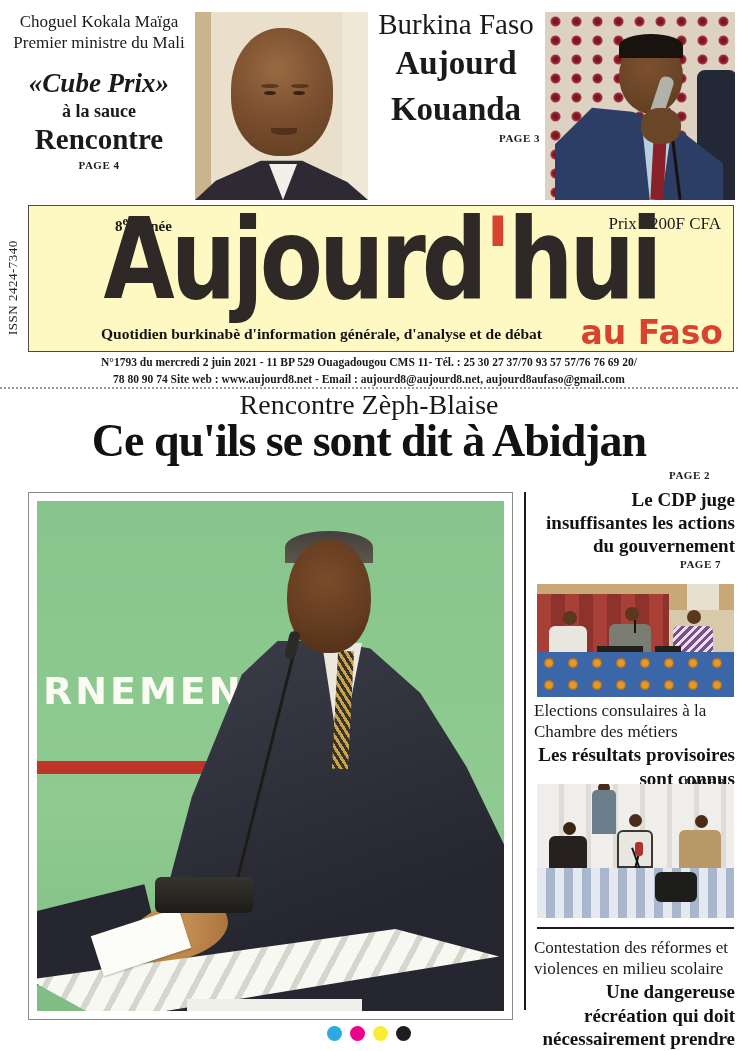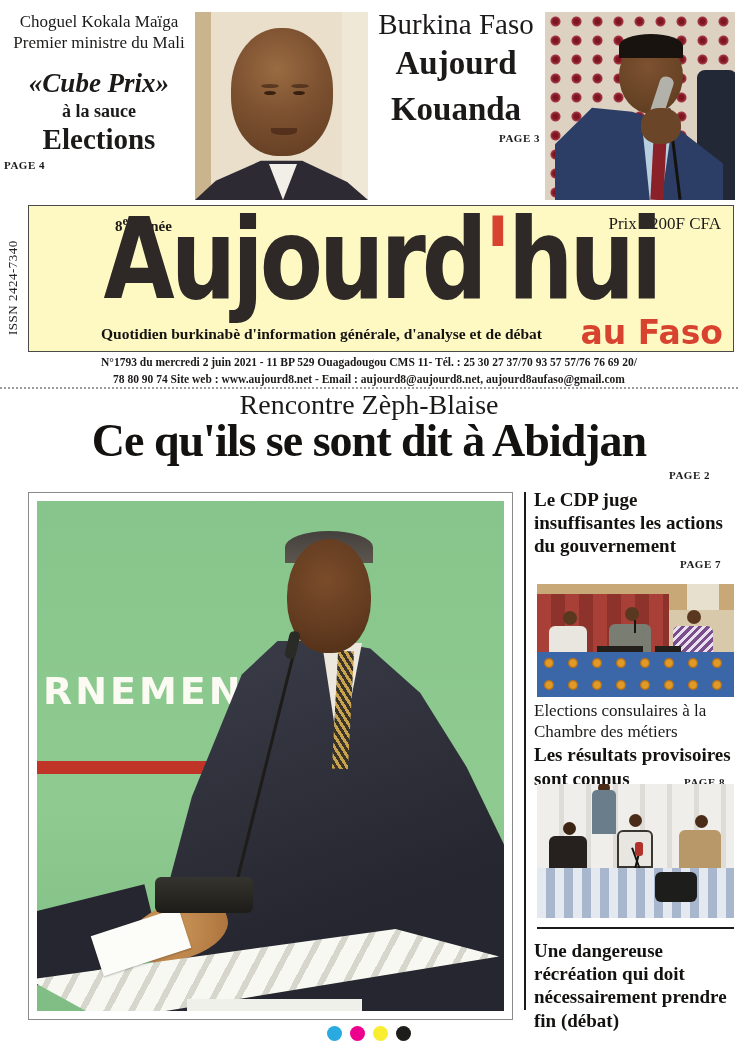--- a/index.html
+++ b/index.html
@@ -7,21 +7,21 @@
         font-family:"Liberation Serif","DejaVu Serif",serif;color:#1c1a19;}
   .abs{position:absolute;}
   .pageref{font-weight:bold;font-size:11px;font-variant:small-caps;letter-spacing:.5px;color:#1c1a19;}
 
   
   .teaser-left-text{left:4px;top:12px;width:190px;text-align:center;}
   .teaser-left-text .kick{font-size:17px;line-height:1.22;}
   .teaser-left-text .t1{font-size:27px;font-weight:bold;font-style:italic;margin-top:14px;line-height:1.2;}
   .teaser-left-text .t2{font-size:18px;font-weight:bold;line-height:1.25;}
   .teaser-left-text .t3{font-size:29px;font-weight:bold;line-height:1.2;}
-  .teaser-left-text .pr{text-align:left;margin-top:2px;}
+  .teaser-left-text .pr{text-align:center;margin-top:2px;}
 
   .teaser-center-text{left:366px;top:8px;width:180px;text-align:center;}
   .teaser-center-text .kick{font-size:29px;line-height:1.15;}
   .teaser-center-text .t{font-size:33px;font-weight:bold;line-height:1.38;}
   .teaser-center-text .pr{text-align:right;padding-right:6px;margin-top:0px;}
 
   
   .photo1{left:195px;top:12px;width:173px;height:188px;background:#e9dfcb;overflow:hidden;}
   .photo1 .wallcol{position:absolute;left:0;top:0;width:16px;height:100%;background:#c9b48e;}
   .photo1 .wallr{position:absolute;right:0;top:0;width:26px;height:100%;background:#f0e8d6;}
@@ -105,21 +105,21 @@
   .mp-board{position:absolute;left:-8px;top:428px;width:470px;height:92px;
             background:repeating-linear-gradient(118deg,#f8f8f2 0 16px,#d6d6cc 16px 22px);
             clip-path:polygon(0 55%,78% 0,100% 30%,16% 100%);}
   .mp-paper{position:absolute;left:58px;top:420px;width:92px;height:42px;background:#fcfcf8;transform:rotate(-18deg);box-shadow:0 1px 2px rgba(0,0,0,.25);}
   .mp-front{position:absolute;left:150px;top:498px;width:175px;height:14px;background:#f0f0ea;}
 
   
   .vdivider{left:524px;top:492px;width:2px;height:518px;background:#1b1b1b;}
   .sb-text{left:534px;width:201px;}
   .sb-kicker{font-size:17px;line-height:1.22;}
-  .sb-title{font-size:19px;font-weight:bold;line-height:1.22;margin-top:1px;color:#141210;}
+  .sb-title{font-size:19px;font-weight:bold;line-height:1.22;margin-top:1px;color:#141210;text-align:right;}
 
   .sb-photo-a{left:537px;top:584px;width:197px;height:113px;background:#c9a878;overflow:hidden;}
   .spa-door{position:absolute;left:150px;top:0;width:32px;height:26px;background:#e8e0cf;}
   .spa-curtain{position:absolute;left:0;top:10px;width:132px;height:60px;
                background:repeating-linear-gradient(90deg,#a84038 0 14px,#8e332c 14px 28px);}
   .spa-wallr{position:absolute;left:132px;top:26px;width:65px;height:44px;background:#d8c9ab;}
   .spa-h{position:absolute;width:14px;height:14px;border-radius:50%;background:#5a381f;}
   .spa-b{position:absolute;border-radius:6px 6px 0 0;}
   .spa-mic{position:absolute;width:2px;height:13px;background:#181512;}
   .spa-cloth{position:absolute;left:0;top:68px;width:197px;height:45px;background-color:#3b67a8;
@@ -150,21 +150,21 @@
 </style>
 </head>
 <body>
 
 <div id="page">
 
   <div class="abs teaser-left-text">
     <div class="kick">Choguel Kokala Maïga Premier ministre du Mali</div>
     <div class="t1">«Cube Prix»</div>
     <div class="t2">à la sauce</div>
-    <div class="t3">Elections</div>
+    <div class="t3">Rencontre</div>
     <div class="pr pageref">PAGE 4</div>
   </div>
 
   <div class="abs photo1">
     <div class="wallcol"></div>
     <div class="wallr"></div>
     <div class="head"></div>
     <div class="brow"></div>
     <div class="brow r"></div>
     <div class="eye"></div>
@@ -274,20 +274,21 @@
     <div class="spb-micline"></div>
     <div class="spb-micline2"></div>
     <div class="spb-mic"></div>
     <div class="spb-table"></div>
     <div class="spb-bag"></div>
   </div>
 
   <div class="abs sb-rule"></div>
 
   <div class="abs sb-text" style="top:938px;">
+    <div class="sb-kicker">Contestation des réformes et violences en milieu scolaire</div>
     <div class="sb-title">Une dangereuse récréation qui doit nécessairement prendre fin (débat)</div>
 
   </div>
 
   <div class="abs cmyk">
     <span class="dot c"></span><span class="dot m"></span><span class="dot y"></span><span class="dot k"></span>
   </div>
 
 </div>
 

